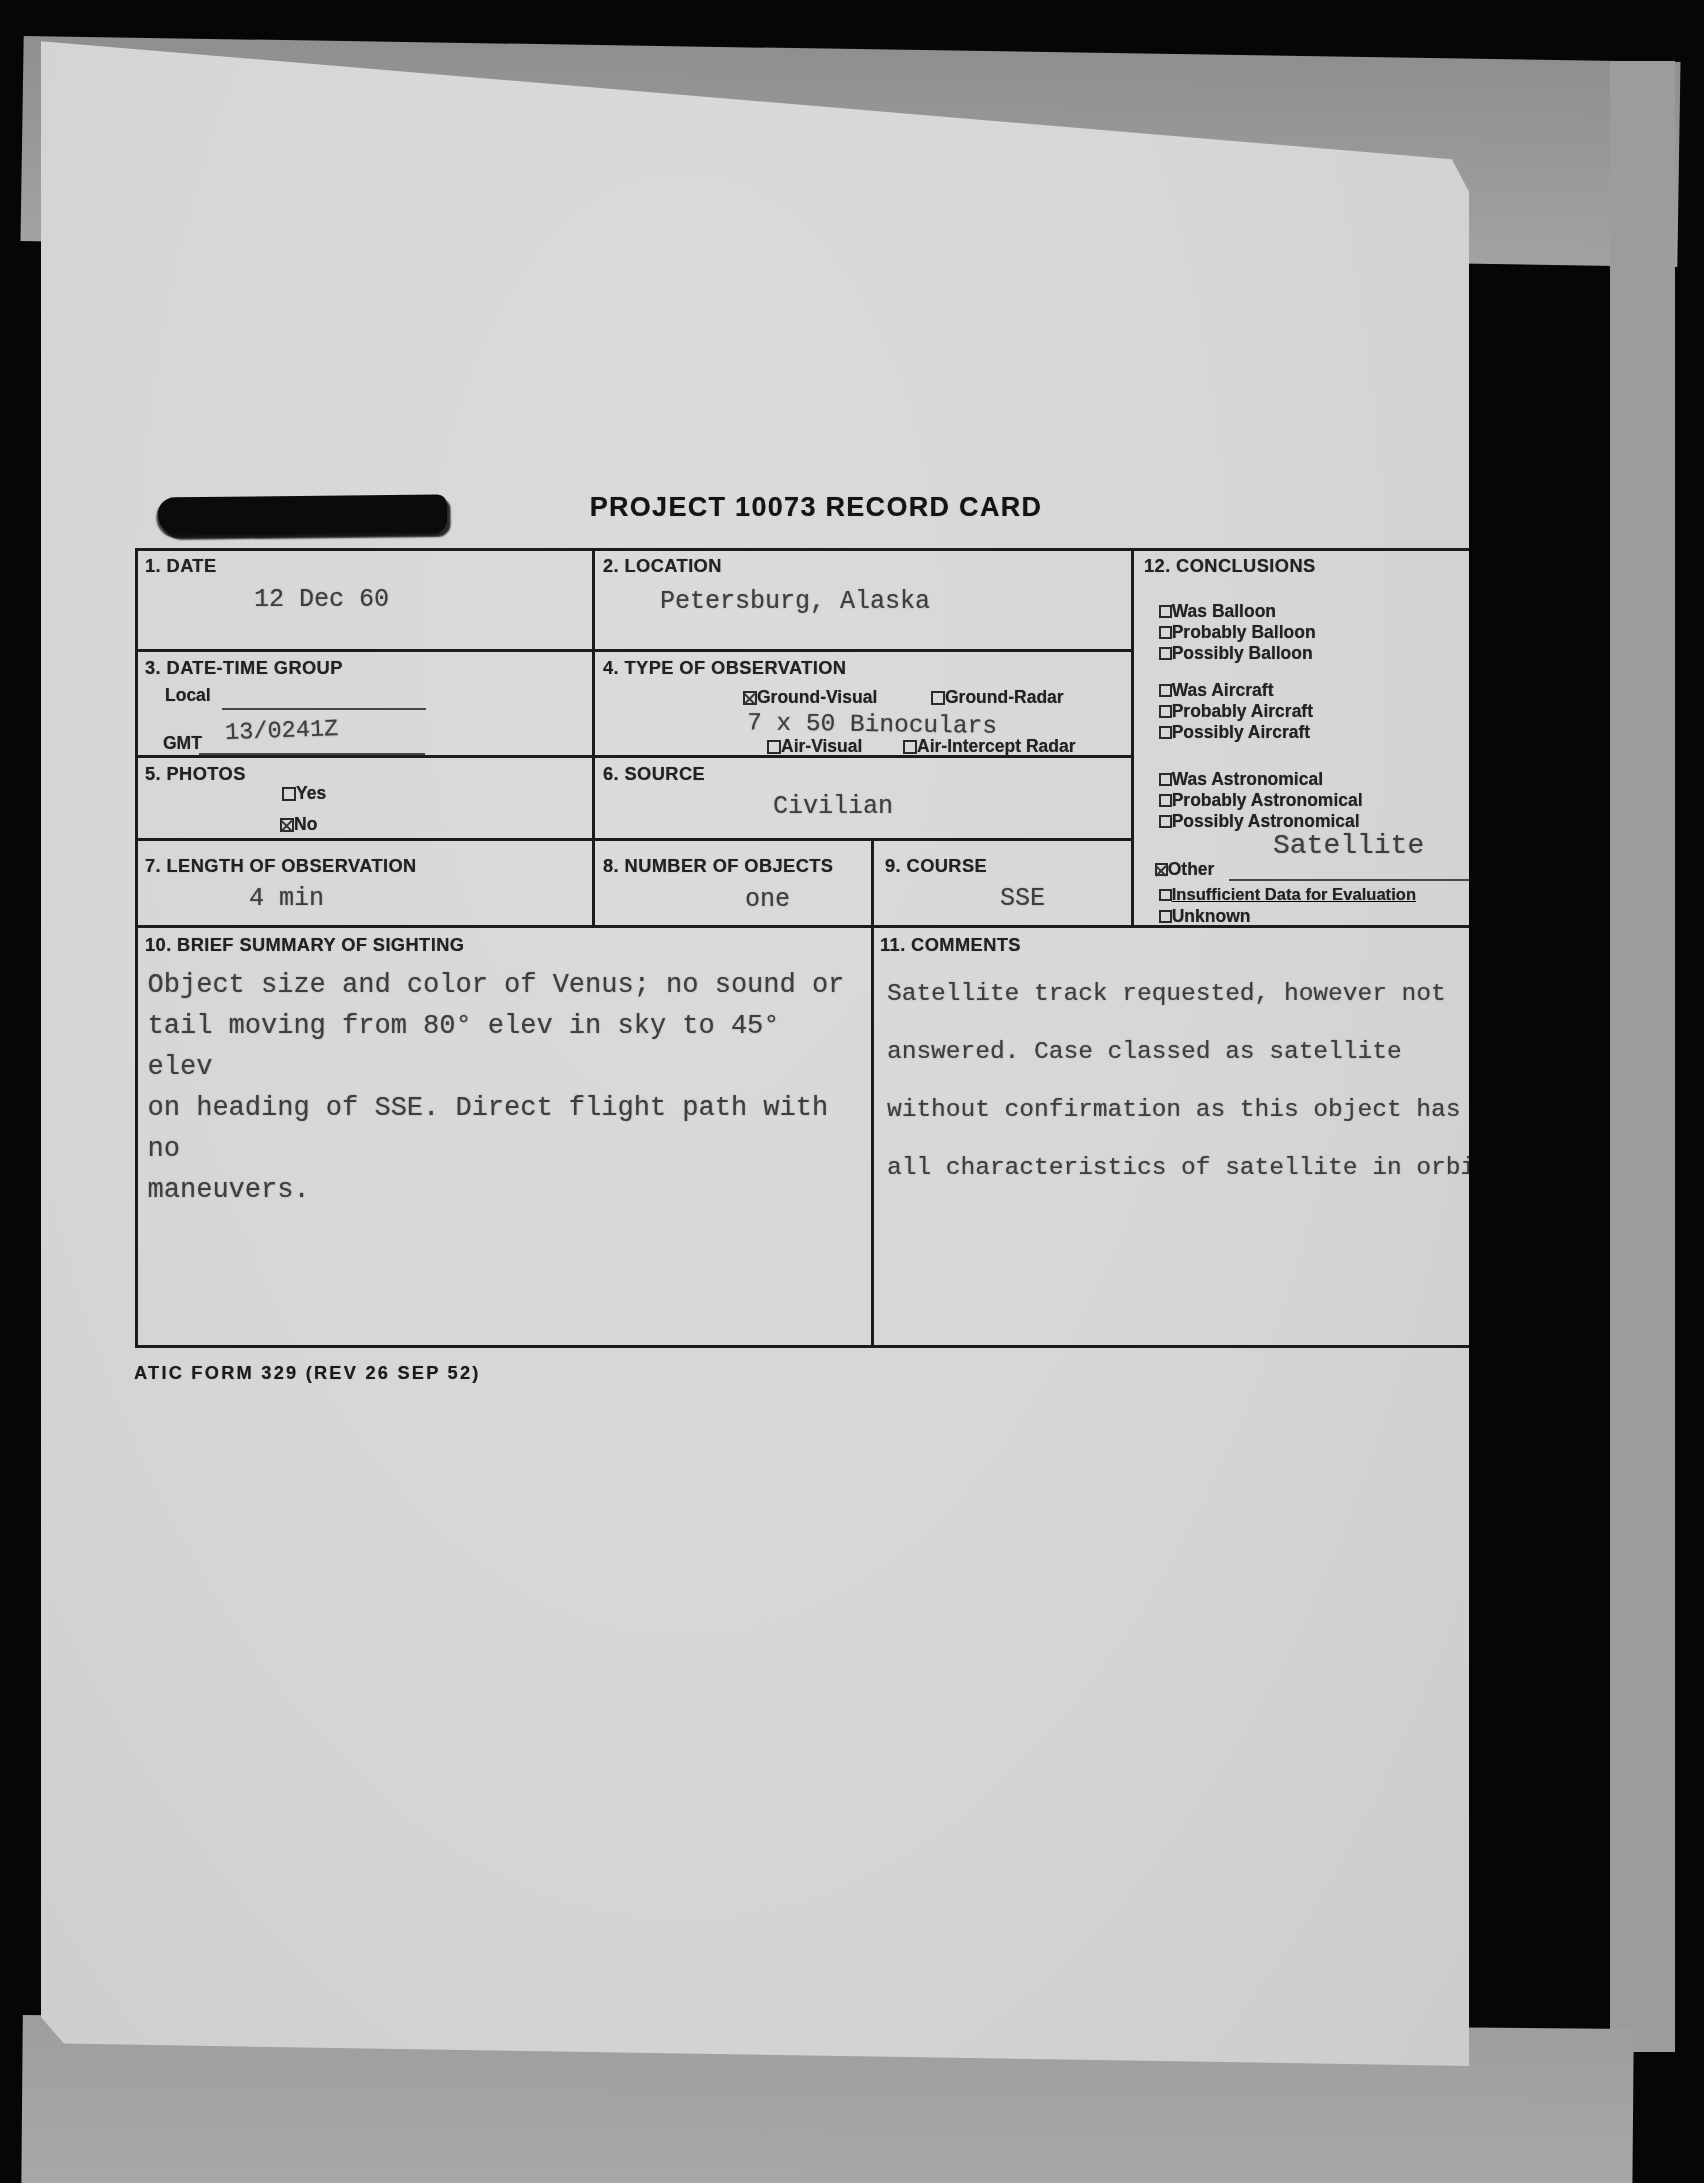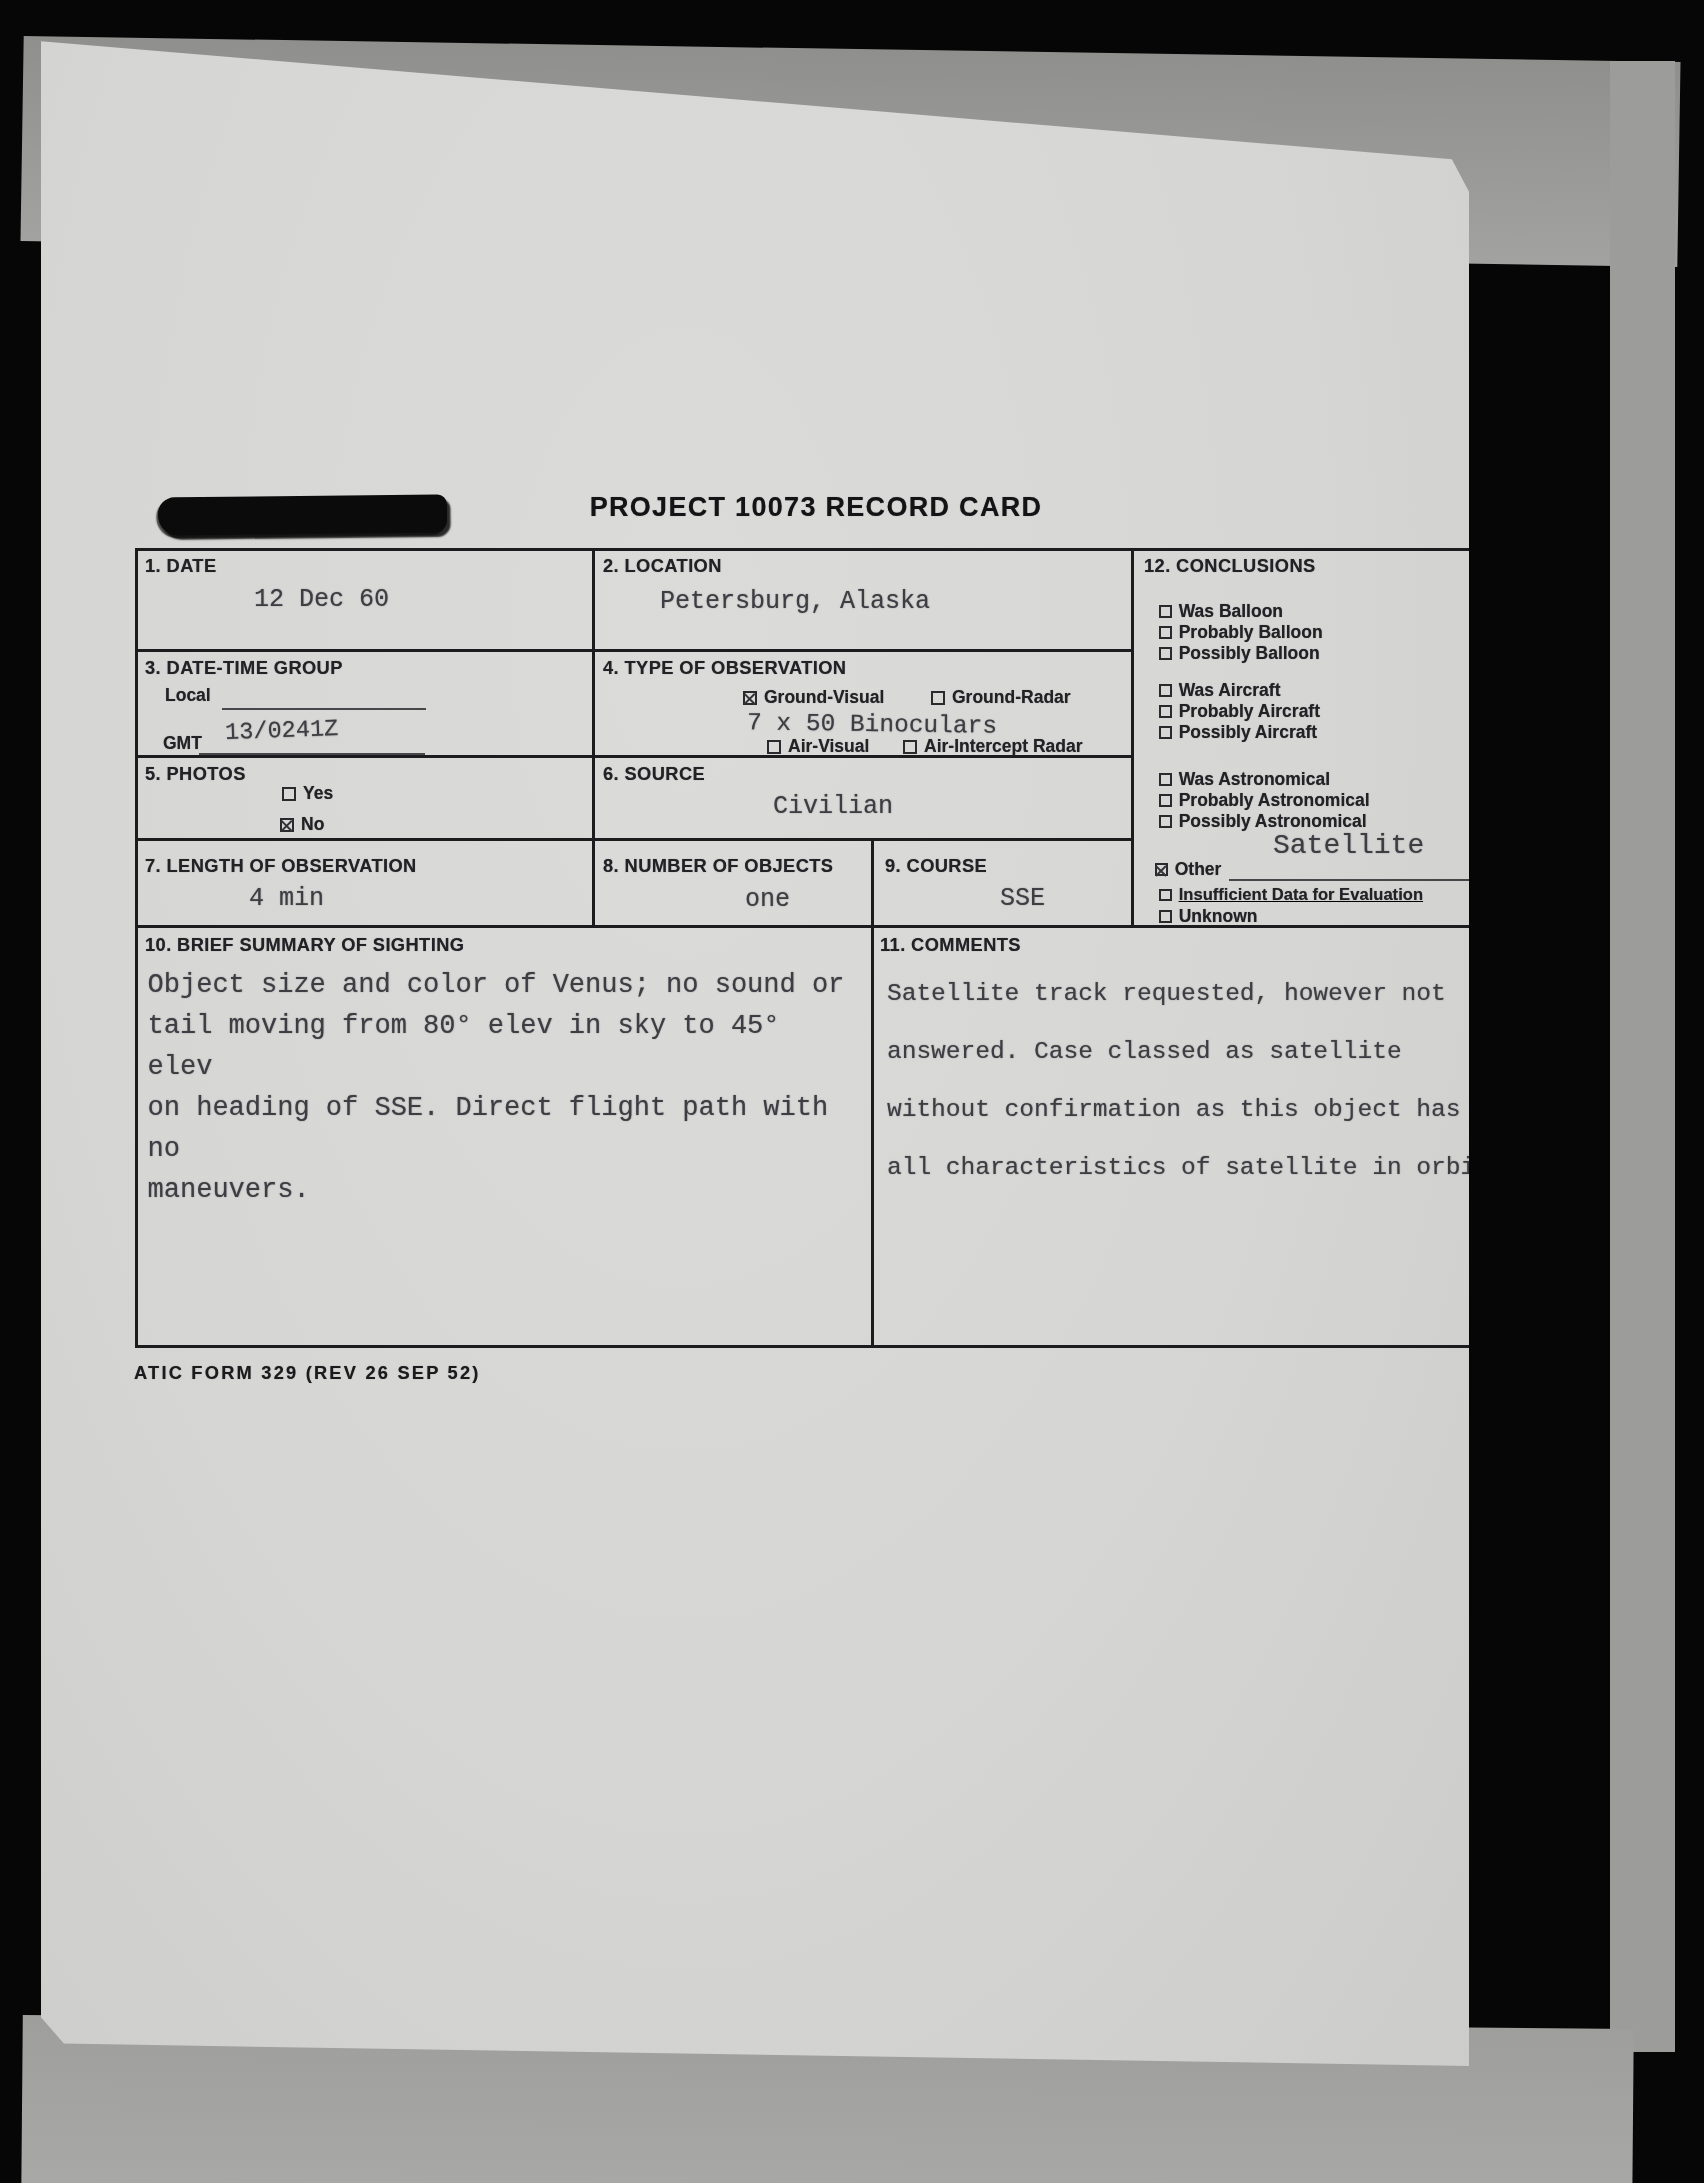--- a/index.html
+++ b/index.html
@@ -20,21 +20,21 @@
   .title{position:absolute;left:502px;top:461px;width:546px;text-align:center;
          font-size:27px;letter-spacing:1.3px;color:#141416;}
   .redaction{position:absolute;left:117px;top:465px;width:289px;height:38px;background:#0b0b0b;
              border-radius:16.6px 9.6px 13px 20px;transform:rotate(-0.6deg);
              box-shadow:3.5px 4.4px 1.7px rgba(11,11,11,.85), -1.7px 2.6px 1.3px rgba(11,11,11,.7);}
   .footer{position:absolute;left:93px;top:1331px;font-size:18.3px;letter-spacing:2.2px;color:#1b1b1d;}
   .card{position:absolute;left:94px;top:517px;width:1384px;height:800px;
         border:3.1px solid #1c1c1e;box-sizing:border-box;filter:blur(0.2px);}
   .vl,.hl{position:absolute;background:#1c1c1e;}
   .abs{position:absolute;}
-  .cbrow{position:absolute;display:flex;align-items:center;gap:7px;}
+  .cbrow{position:absolute;display:flex;align-items:center;}
   .cb{display:inline-block;width:14px;height:14px;border:2.2px solid #2a2a2e;box-sizing:border-box;
       position:relative;flex:0 0 auto;}
   .cb.small{width:12.7px;height:12.7px;border-width:2.2px;}
   .cb.checked::before,.cb.checked::after{content:"";position:absolute;left:-2.6px;right:-2.6px;top:50%;
       height:2.2px;background:#333338;}
   .cb.checked::before{transform:rotate(45deg);}
   .cb.checked::after{transform:rotate(-45deg);}
   .uline{position:absolute;height:2.2px;background:#2e2e32;opacity:.85;}
   .multiline{white-space:pre-line;}
 </style>

